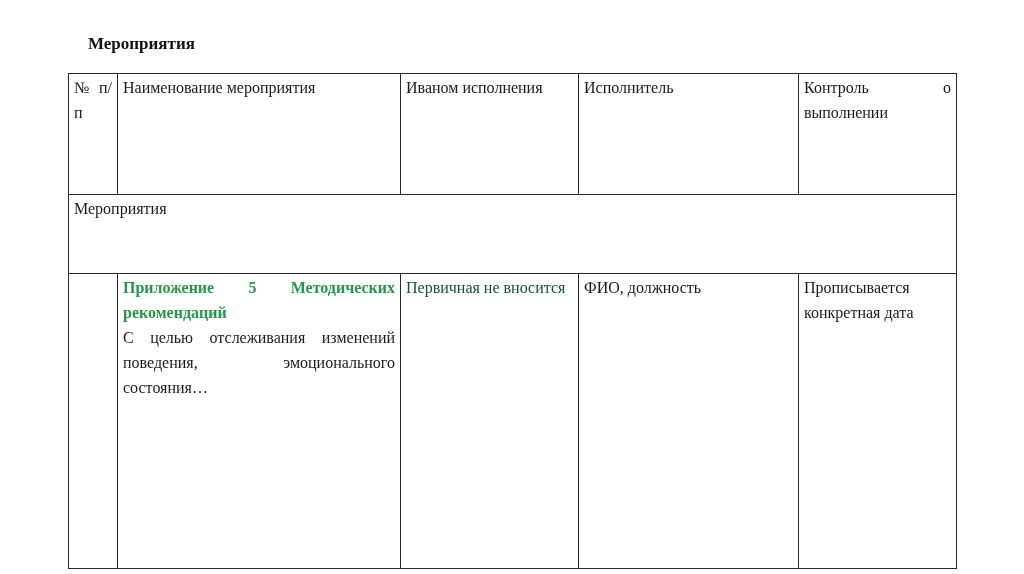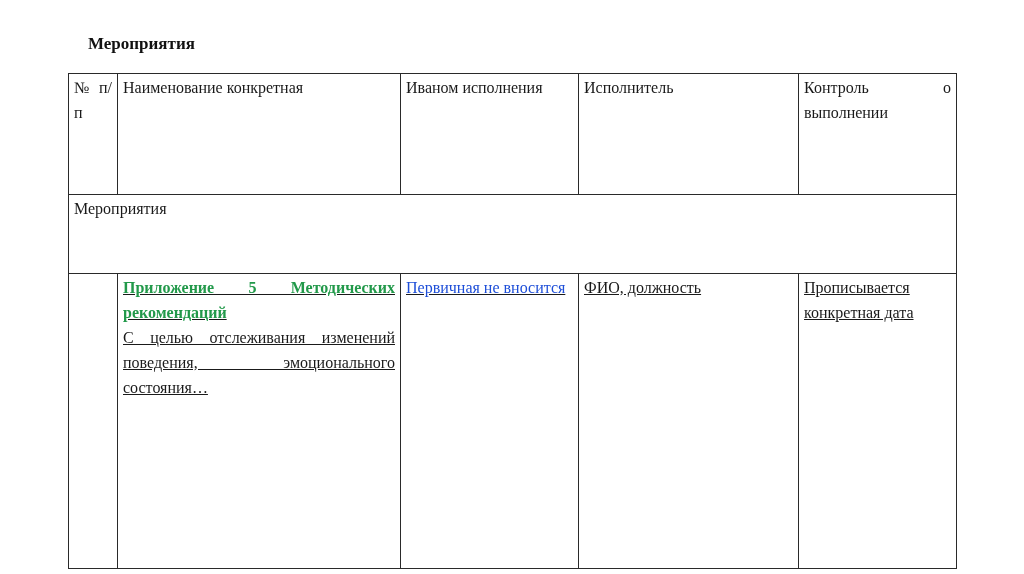--- a/index.html
+++ b/index.html
@@ -41,47 +41,47 @@
       text-align: justify;
       text-align-last: left;
     }
     col.c1 { width: 49px; }
     col.c2 { width: 283px; }
     col.c3 { width: 178px; }
     col.c4 { width: 220px; }
     col.c5 { width: 158px; }
     tr.header-row { height: 51px; }
     tr.section-row { height: 34px; }
-    tr.row-1 { height: 124px; text-decoration: underline; }
+    tr.row-1 { height: 124px; }
     tr.row-2 { height: 252px; }
     .green-bold {
       color: #22994a;
       font-weight: bold;
     }
     .red {
-      color: #1d4ed8;
+      color: #14532d;
     }
   </style>
 </head>
 <body>
 
 <div class="doc-title">Мероприятия</div>
 
 <table class="events">
   <colgroup>
     <col class="c1">
       <col class="c2">
       <col class="c3">
       <col class="c4">
       <col class="c5">
   </colgroup>
   <tbody>
       <tr class="header-row">
     <td>№ п/п</td>
-    <td>Наименование конкретная</td>
+    <td>Наименование мероприятия</td>
     <td>Иваном исполнения</td>
     <td>Исполнитель</td>
     <td>Контроль о выполнении</td>
   </tr>
   <tr class="section-row">
     <td colspan="5">Мероприятия</td>
   </tr>
   <tr class="row-1">
     <td></td>
     <td>

